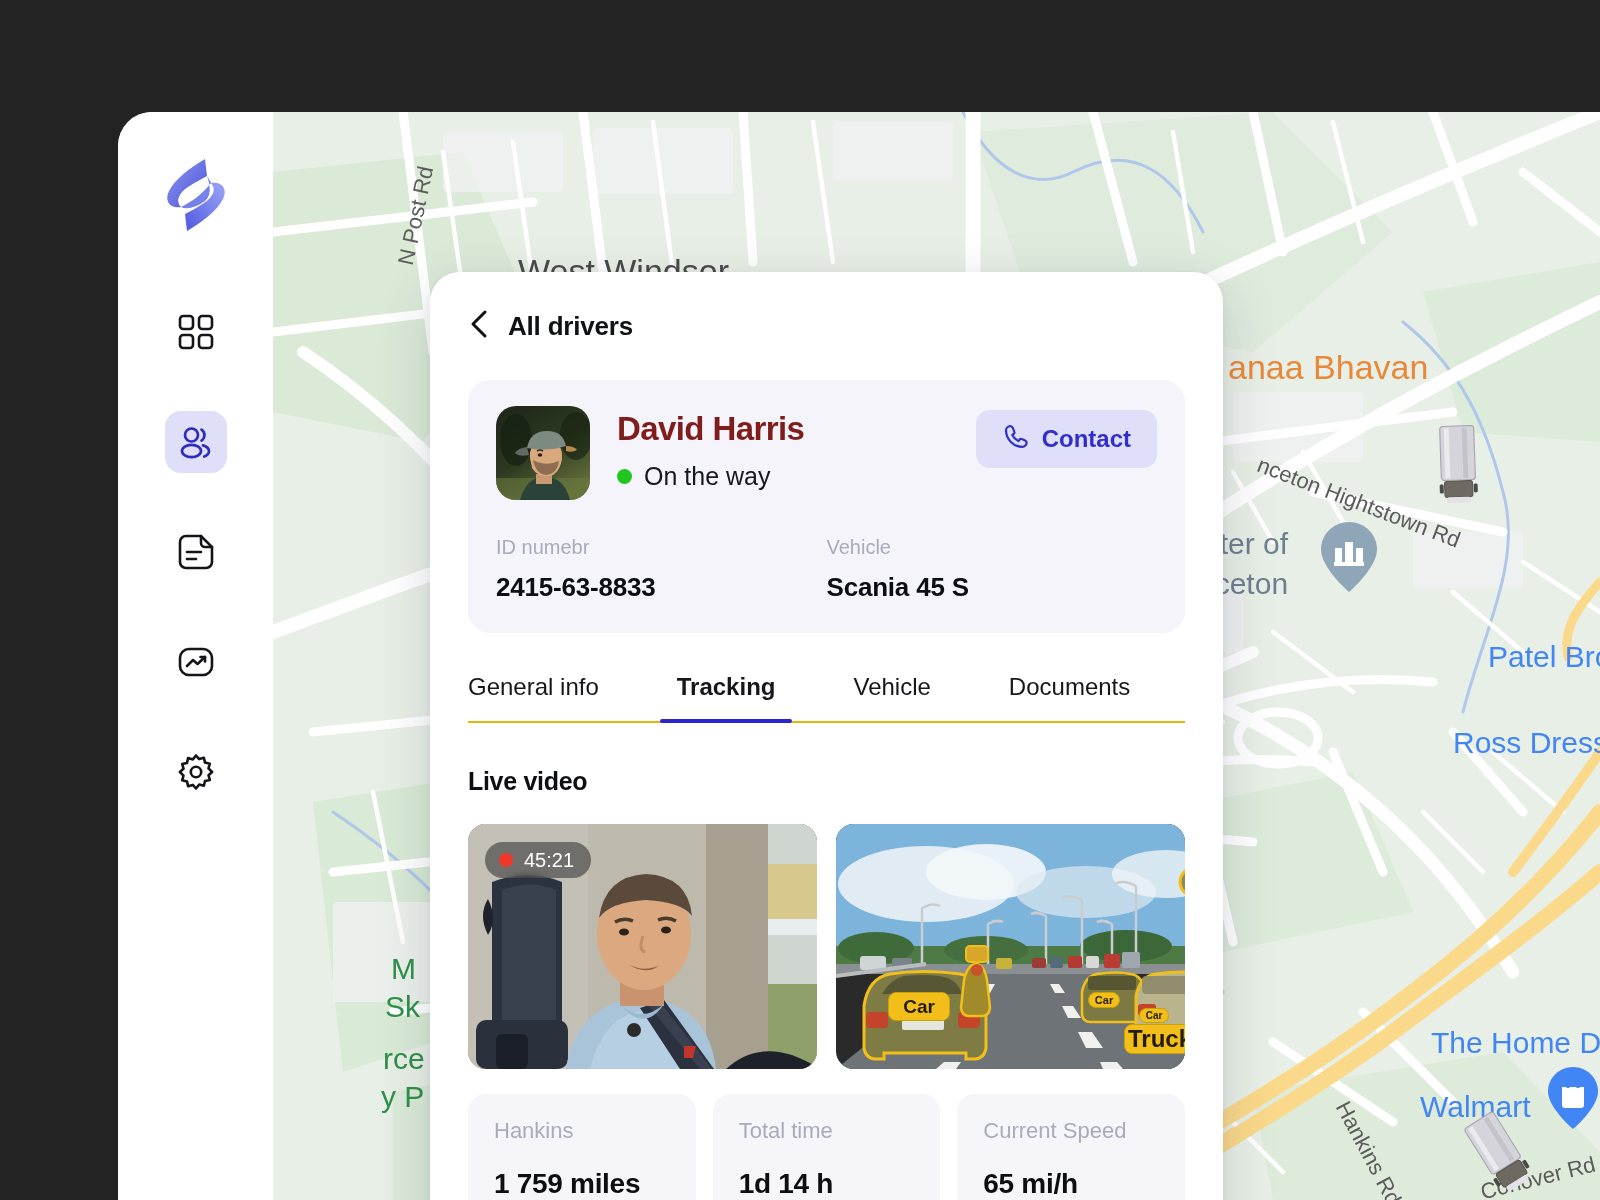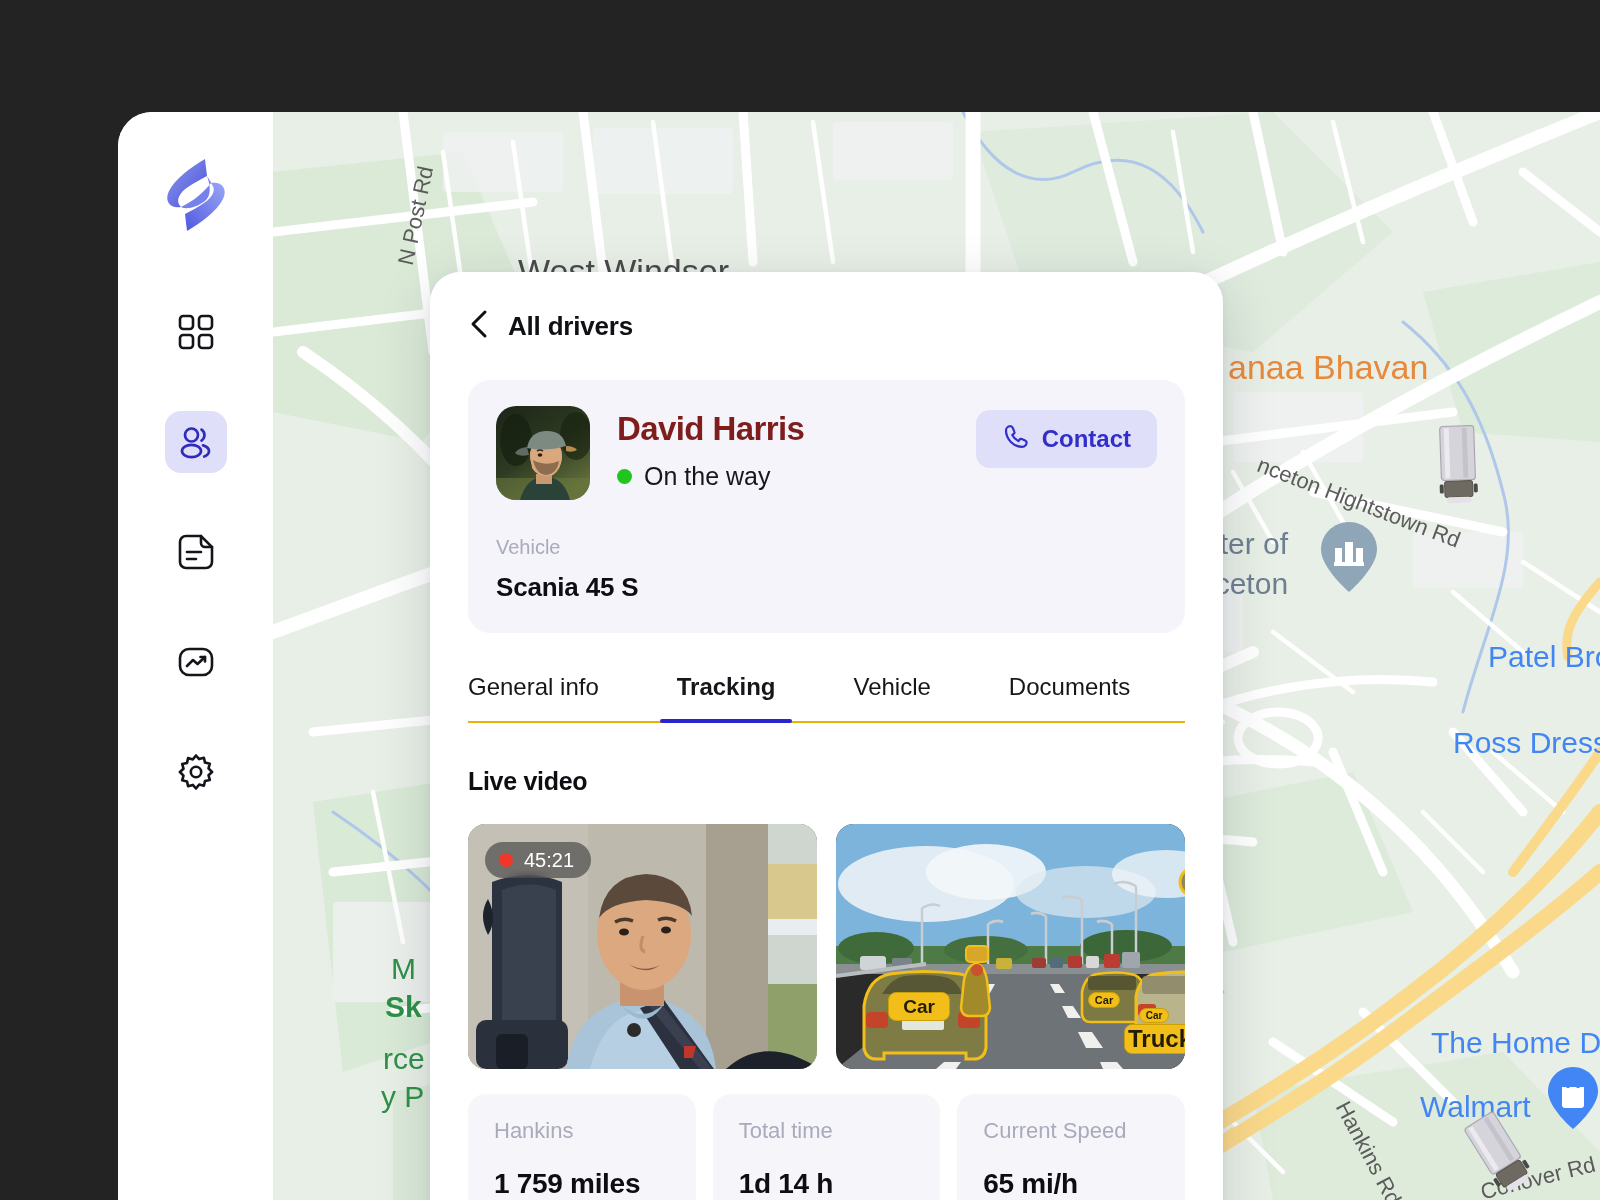--- a/index.html
+++ b/index.html
@@ -334,21 +334,21 @@
     <div class="map-label lbl-area" style="left:930px;top:415px;">nter of</div>
     <div class="map-label lbl-area" style="left:925px;top:455px;">nceton</div>
     <div class="map-label lbl-poi" style="left:1215px;top:528px;">Patel Brothers</div>
     <div class="map-label lbl-poi" style="left:1180px;top:614px;">Ross Dress for Le</div>
 
     <div class="map-label lbl-poi" style="left:1158px;top:914px;">The Home Depot</div>
     <div class="map-label lbl-poi" style="left:1147px;top:978px;">Walmart</div>
     <div class="map-label lbl-road" style="left:1080px;top:985px;transform:rotate(62deg);transform-origin:left top;">Hankins Rd</div>
     <div class="map-label lbl-road" style="left:1205px;top:1068px;transform:rotate(-14deg);transform-origin:left top;">Conover Rd</div>
     <div class="map-label lbl-park" style="left:118px;top:840px;">M</div>
-    <div class="map-label lbl-park" style="left:112px;top:878px;font-weight:bold;">Sk</div>
+    <div class="map-label lbl-park" style="left:112px;top:878px;">Sk</div>
     <div class="map-label lbl-park" style="left:110px;top:930px;">rce</div>
     <div class="map-label lbl-park" style="left:108px;top:968px;">y P</div>
 
     <div class="map-pin" style="left:1048px;top:410px;">
       <svg viewBox="0 0 56 70" width="56" height="70">
         <path d="M28 0C12.5 0 0 12.3 0 27.5C0 46 28 70 28 70S56 46 56 27.5C56 12.3 43.5 0 28 0Z" fill="#8fa6b8"></path>
         <g fill="#ffffff">
           <rect x="14" y="26" width="7" height="14"></rect>
           <rect x="24" y="20" width="8" height="20"></rect>
           <rect x="35" y="26" width="7" height="14"></rect>
@@ -524,20 +524,24 @@
               <svg width="27" height="27" viewBox="0 0 27 27" fill="none" stroke="#312ec9" stroke-width="2.2" stroke-linecap="round" stroke-linejoin="round">
                 <path d="M8.2 3.2 C6 3.2 4 5 4 7.6 c0 8.6 7.6 16.2 16.2 16.2 2.6 0 4.4-2 4.4-4.2 0-1-.6-1.7-1.5-2.1l-3.3-1.4c-.9-.4-1.9-.1-2.4.7l-.9 1.3c-2.7-1.3-4.9-3.5-6.2-6.2l1.3-.9c.8-.5 1.1-1.5.7-2.4L10.9 5.2c-.4-1-1.2-2-2.7-2Z"></path>
               </svg>
             </span>
             <span>Contact</span>
           </button>
         </div>
 
         <div id="driver-meta">
           <div class="meta-col">
+            <div class="meta-label">ID numebr</div>
+            <div class="meta-value">2415-63-8833</div>
+          </div>
+          <div class="meta-col">
             <div class="meta-label">Vehicle</div>
             <div class="meta-value">Scania 45 S</div>
           </div>
         </div>
       </div>
 
       <div id="tabs">
         <div class="tab">General info</div>
         <div class="tab active">Tracking</div>
         <div class="tab">Vehicle</div>

